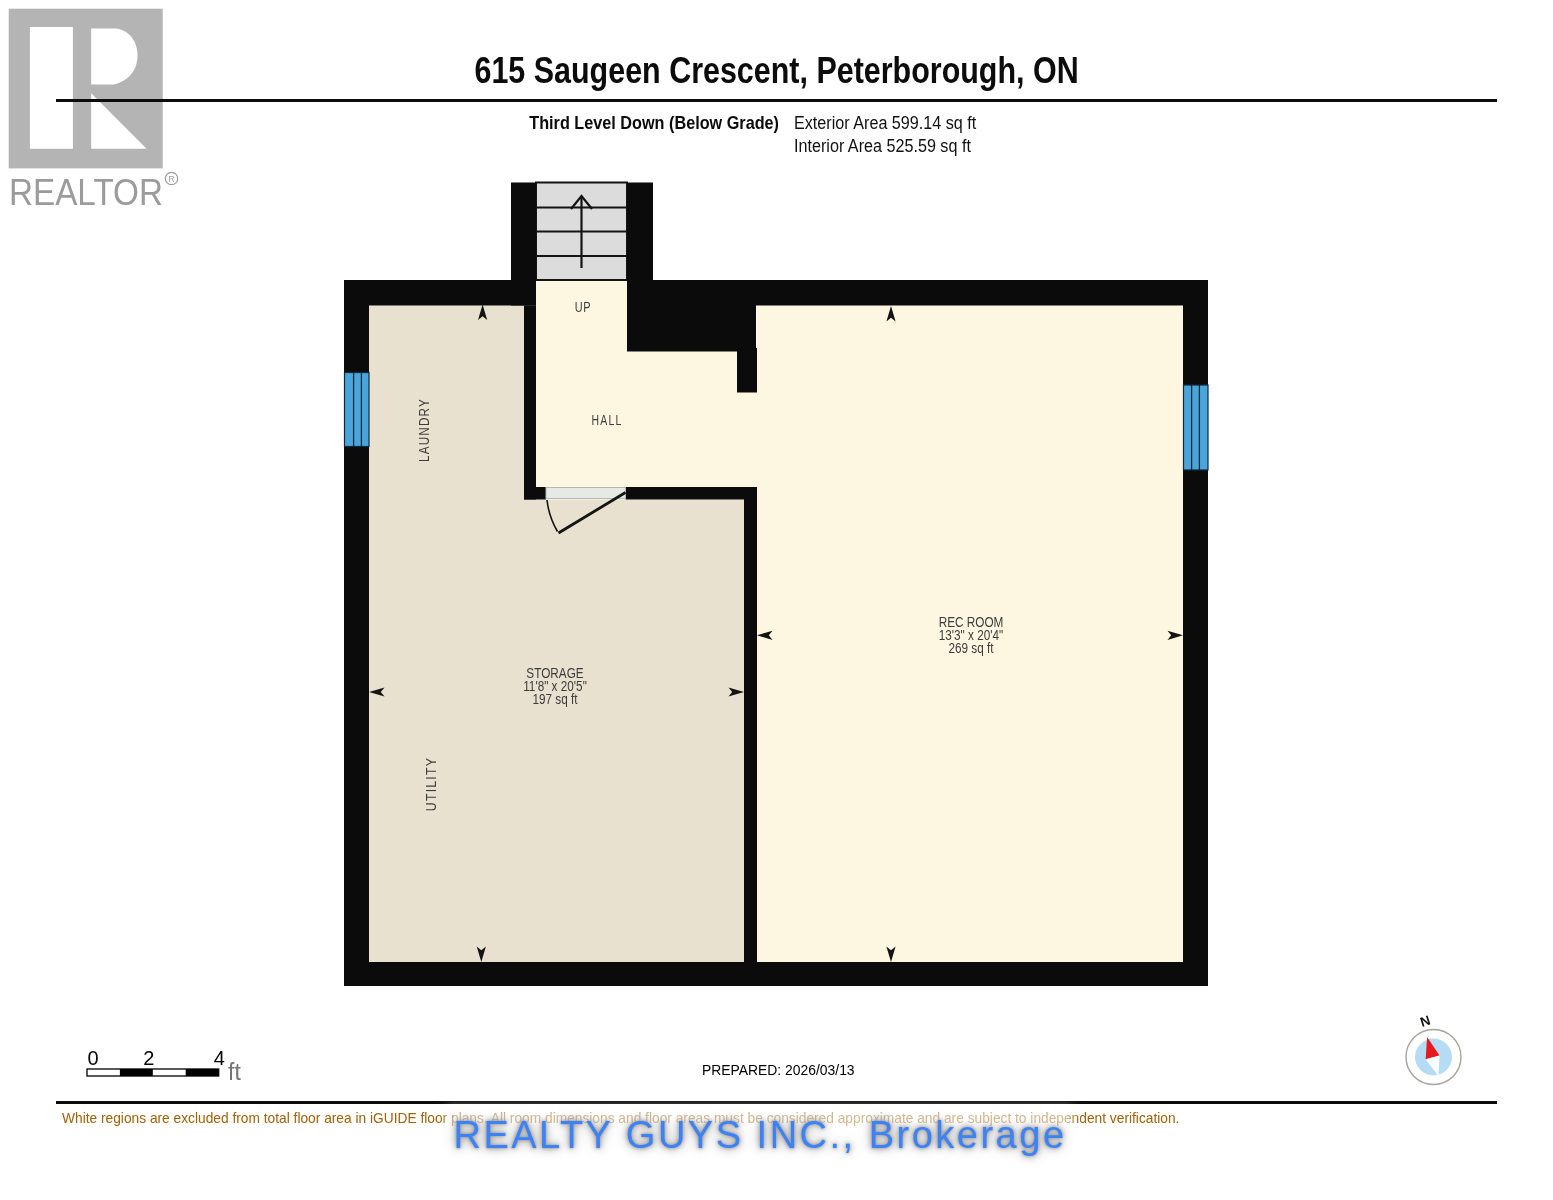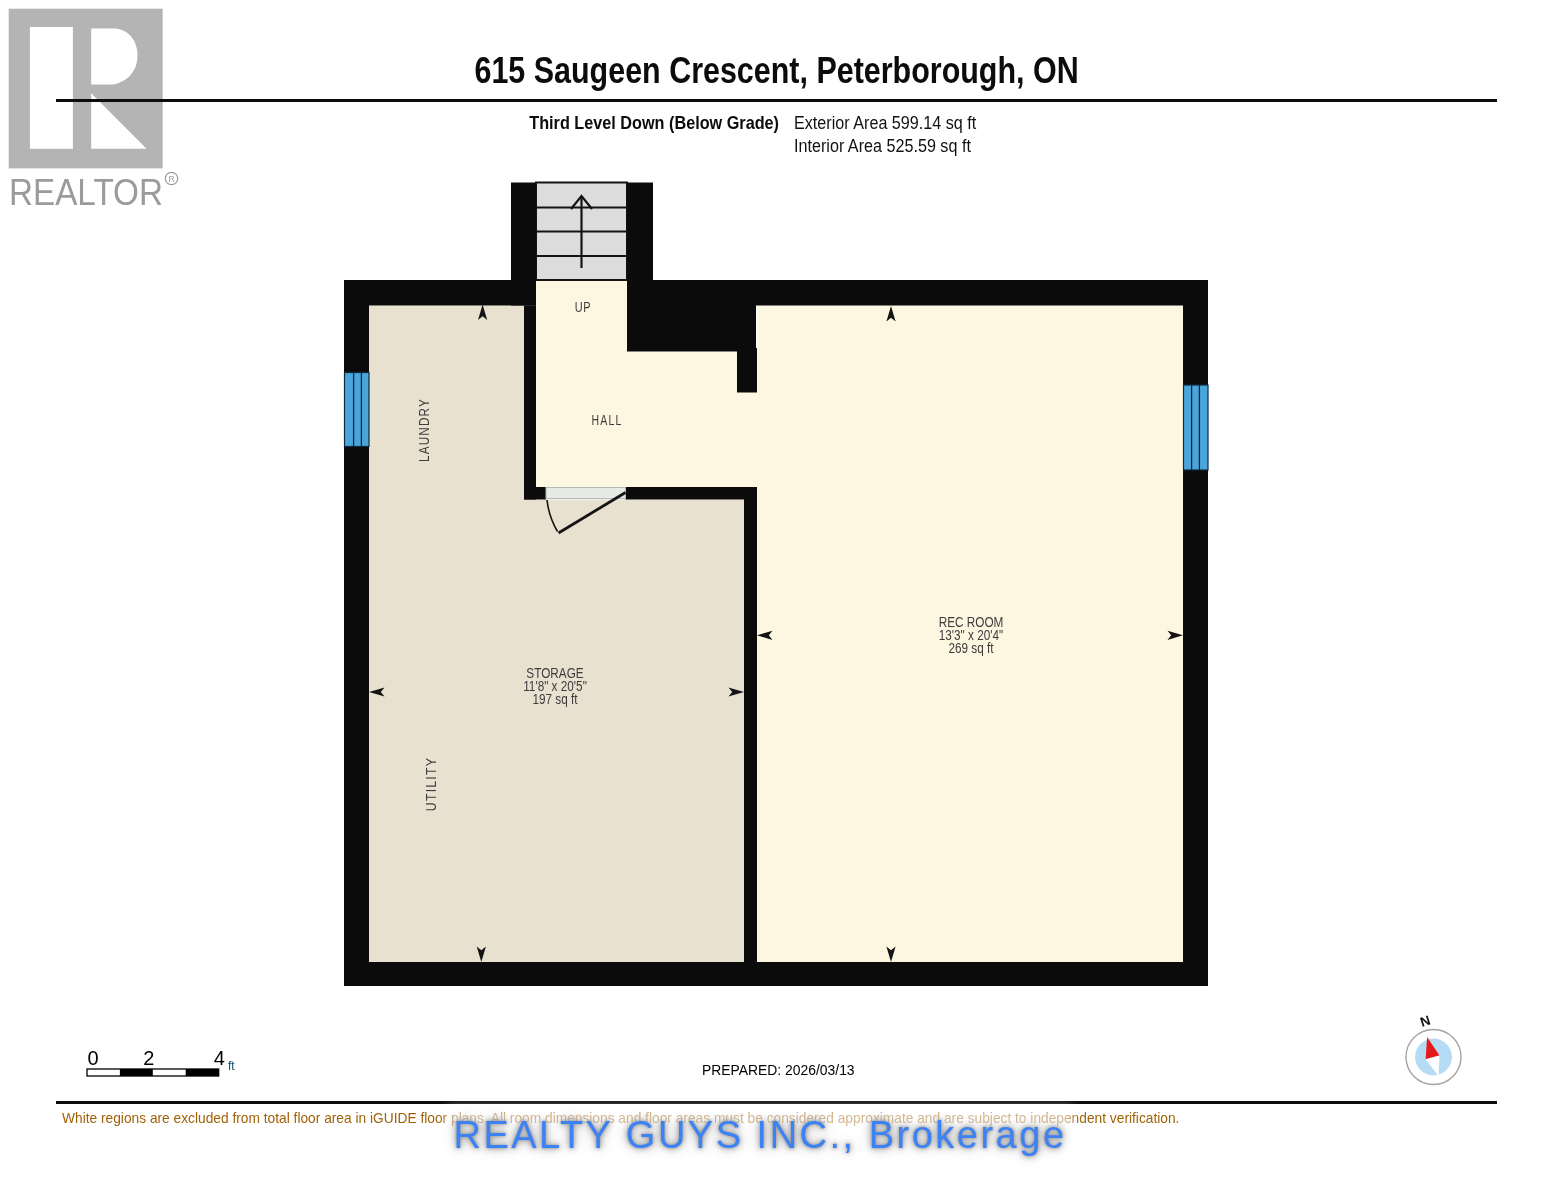--- a/index.html
+++ b/index.html
@@ -139,21 +139,21 @@
 
 <div class="lbl" style="left:430px;top:784px;transform:translate(-50%,-50%) rotate(-90deg) scaleX(0.82);font-size:15px;letter-spacing:1.5px;">UTILITY</div>
 
 <div class="lbl" style="left:555px;top:667px;transform:translateX(-50%) scaleX(0.84);text-align:center;font-size:14px;line-height:13.1px;">STORAGE<br>11'8" x 20'5"<br>197 sq ft</div>
 
 <div class="lbl" style="left:971px;top:615.5px;transform:translateX(-50%) scaleX(0.84);text-align:center;font-size:14px;line-height:13.1px;">REC ROOM<br>13'3" x 20'4"<br>269 sq ft</div>
 
 <div class="lbl" style="left:93px;top:1046.5px;transform:translateX(-50%);font-size:20px;color:#000;">0</div>
 <div class="lbl" style="left:148.8px;top:1046.5px;transform:translateX(-50%);font-size:20px;color:#000;">2</div>
 <div class="lbl" style="left:219.3px;top:1046.5px;transform:translateX(-50%);font-size:20px;color:#000;">4</div>
-<div class="lbl" style="left:228px;top:1059px;font-size:12px;color:#0c4a6e;">ft</div>
+<div class="lbl" style="left:228px;top:1059px;font-size:23px;color:#737373;">ft</div>
 
 <div class="lbl" style="left:702px;top:1061px;font-size:15.5px;color:#000;transform:scaleX(0.896);transform-origin:0 50%;">PREPARED: 2026/03/13</div>
 
 <div class="abs" style="left:55.5px;top:1101px;width:1441px;height:3.4px;background:#0c0c0c;"></div>
 
 <div class="abs" style="left:62px;top:1111px;font-size:13.75px;color:#a16207;white-space:nowrap;">White regions are excluded from total floor area in iGUIDE floor plans. All room dimensions and floor areas must be considered approximate and are subject to independent verification.</div>
 
 <div class="abs" style="left:760px;top:1113.6px;transform:translateX(-50%);font-size:38px;letter-spacing:2.5px;color:#3b82f6;white-space:nowrap;background:rgba(255,255,255,0.55);box-shadow:0 0 10px 7px rgba(255,255,255,0.55);text-shadow:0 0 6px #8f8f8f, 0 0 3px #9a9a9a, 0 0 13px #a8a8a8;">REALTY GUYS INC., Brokerage</div>
 
 </div>

